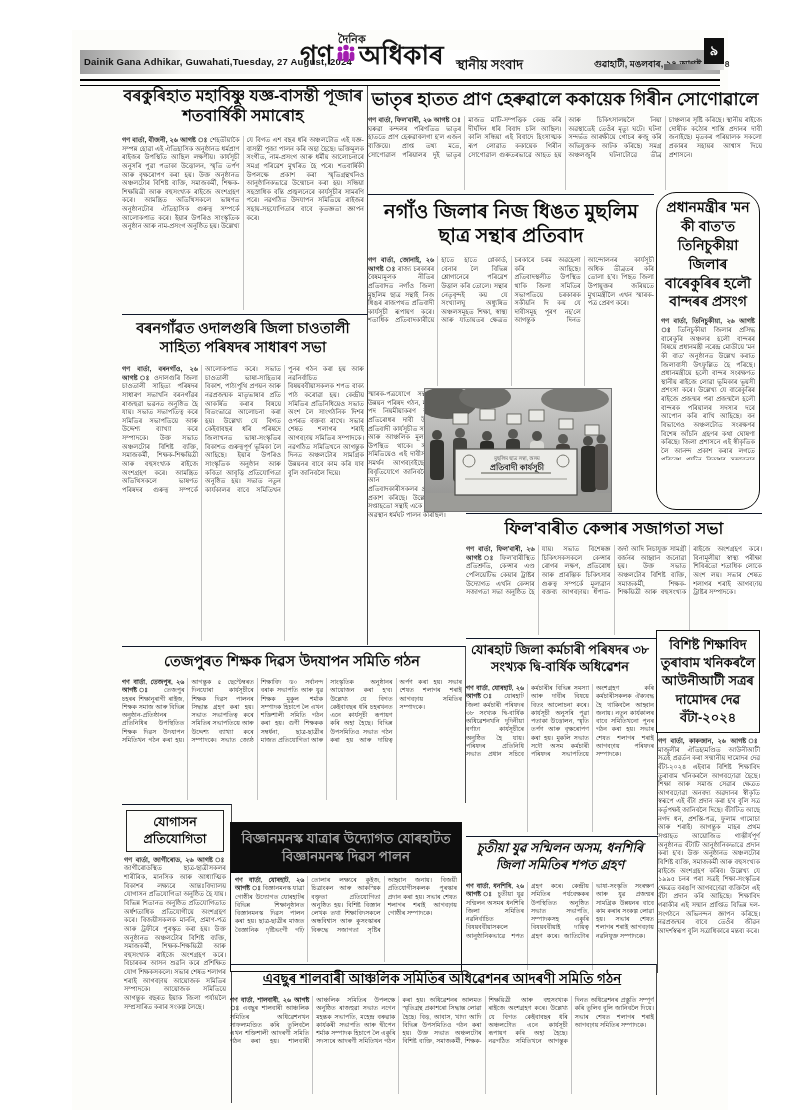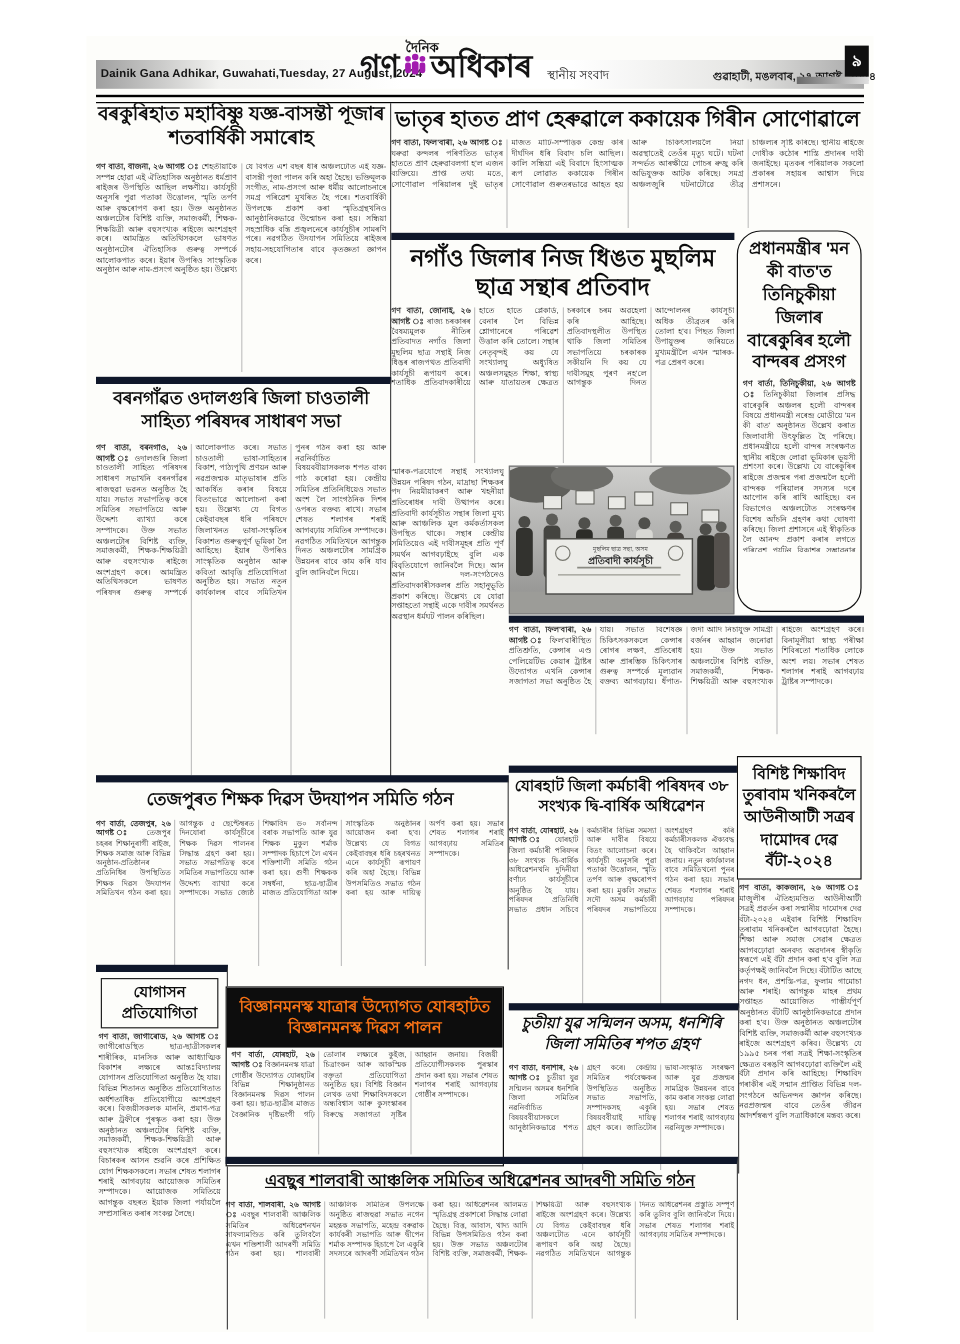--- a/index.html
+++ b/index.html
@@ -6,39 +6,39 @@
   .canvas{position:relative;width:800px;height:1120px;background:#fff;overflow:hidden;
           font-family:"Liberation Sans","DejaVu Sans",sans-serif;color:#141414;}
   .sheet{position:absolute;left:72px;top:30px;width:656px;height:1080px;background:#fdfdfa;}
   
   .mh-strip{position:absolute;left:80px;top:50px;width:640px;height:24px;
     background:linear-gradient(90deg,#9f9f9f 0%,#f2f2f0 16%,#ffffff 40%,#ffffff 62%,#e6e6e4 84%,#a8a8a8 100%);}
   .mh-left{position:absolute;left:84px;top:56px;font-size:9.5px;font-weight:bold;letter-spacing:.2px;}
   .mh-dainik{position:absolute;left:338px;top:31px;font-size:11px;font-weight:bold;text-align:center;}
   .mh-logo{position:absolute;left:300px;top:42px;display:flex;align-items:center;gap:2px;}
   .mh-logo .big{font-size:26px;font-weight:bold;line-height:1;}
-  .mh-tag{position:absolute;left:456px;top:55px;font-size:10px;font-weight:normal;}
+  .mh-tag{position:absolute;left:456px;top:55px;font-size:13px;font-weight:bold;}
   .mh-right{position:absolute;left:594px;top:57px;font-size:9px;font-weight:bold;}
   .pg-box{position:absolute;left:704px;top:38px;width:20px;height:26px;background:#101010;color:#fff;
           font-size:13px;font-weight:bold;display:flex;align-items:center;justify-content:center;}
   .pg-grad{position:absolute;left:664px;top:64px;width:60px;height:6px;
            background:linear-gradient(90deg,#6a6a6a,#e0e0e0);}
   .rule2{position:absolute;left:80px;top:79px;width:640px;height:4px;
          border-top:2px solid #000;border-bottom:1px solid #000;}
   
-  .art{position:absolute;overflow:hidden;}
+  .art{position:absolute;overflow:hidden;margin-left:42px;}
   .hl{font-weight:bold;text-align:center;color:#0c0c0c;overflow:hidden;}
   .bd{font-size:6.5px;line-height:1.33;text-align:justify;color:#1c1c1c;overflow:hidden;height:100%;}
   .dl{font-weight:bold;}
   .c2{column-count:2;column-gap:7px;column-rule:1px solid #c2c2c2;}
   .c3{column-count:3;column-gap:7px;column-rule:1px solid #c2c2c2;}
   .c4{column-count:4;column-gap:7px;column-rule:1px solid #c2c2c2;}
   .c5{column-count:5;column-gap:7px;column-rule:1px solid #c2c2c2;}
   .vline-r{border-right:1px solid #4a4a4a;}
-  .hline-t{border-top:6px solid #0f172a;}
+  .hline-t{border-top:1px solid #0f172a;}
   .boxed{border:1.5px solid #111;background:#fdfdfa;}
   .inner-pad{padding:3px 4px;}
   .blackbar{background:#0d0d0d;color:#fff;display:flex;flex-direction:column;justify-content:center;}
   
   .photo{position:absolute;left:424px;top:388px;width:188px;height:124px;border:1px solid #777;
          box-sizing:border-box;background:#b5b5b5;overflow:hidden;}
   .banner-text{position:absolute;left:36px;top:66px;width:112px;text-align:center;color:#3a3a3a;}
   .banner-text .l1{font-size:5px;line-height:1.2;}
   .banner-text .l2{font-size:8px;font-weight:bold;color:#222;}
 </style>
@@ -166,20 +166,21 @@
 
   <div class="art hline-t vline-r" style="left:80px;top:314px;width:242px;height:330px;padding-right:3px;">
     <div class="hl" style="font-size:14.5px;line-height:1.3;height:42px;padding-top:4px;">বৰনগাঁৱত ওদালগুৰি জিলা চাওতালী সাহিত্য পৰিষদৰ সাধাৰণ সভা</div>
     <div class="bd c3" style="height:276px;margin-top:4px;"> 
       <span class="dl">গণ বাৰ্তা, বৰনগাঁও, ২৬ আগষ্ট ঃ</span>
       <span>ওদালগুৰি জিলা চাওতালী সাহিত্য পৰিষদৰ সাধাৰণ সভাখনি বৰনগাঁৱৰ ৰাজহুৱা ভৱনত অনুষ্ঠিত হৈ যায়। সভাত সভাপতিত্ব কৰে সমিতিৰ সভাপতিয়ে আৰু উদ্দেশ্য ব্যাখ্যা কৰে সম্পাদকে। উক্ত সভাত অঞ্চলটোৰ বিশিষ্ট ব্যক্তি, সমাজকৰ্মী, শিক্ষক-শিক্ষয়িত্ৰী আৰু বহুসংখ্যক ৰাইজে অংশগ্ৰহণ কৰে। আমন্ত্ৰিত অতিথিসকলে ভাষণত পৰিষদৰ গুৰুত্ব সম্পৰ্কে আলোকপাত কৰে। সভাত চাওতালী ভাষা-সাহিত্যৰ বিকাশ, পাঠ্যপুথি প্ৰণয়ন আৰু নৱপ্ৰজন্মক মাতৃভাষাৰ প্ৰতি আকৰ্ষিত কৰাৰ বিষয়ে বিতংভাৱে আলোচনা কৰা হয়। উল্লেখ্য যে বিগত কেইবাবছৰ ধৰি পৰিষদে জিলাখনত ভাষা-সংস্কৃতিৰ বিকাশত গুৰুত্বপূৰ্ণ ভূমিকা লৈ আহিছে। ইয়াৰ উপৰিও সাংস্কৃতিক অনুষ্ঠান আৰু কবিতা আবৃত্তি প্ৰতিযোগিতা অনুষ্ঠিত হয়। সভাত নতুন কাৰ্যকালৰ বাবে সমিতিখন পুনৰ গঠন কৰা হয় আৰু নৱনিৰ্বাচিত বিষয়ববীয়াসকলক শপত বাক্য পাঠ কৰোৱা হয়। কেন্দ্ৰীয় সমিতিৰ প্ৰতিনিধিয়েও সভাত অংশ লৈ সাংগঠনিক দিশৰ ওপৰত বক্তব্য ৰাখে। সভাৰ শেষত শলাগৰ শৰাই আগবঢ়ায় সমিতিৰ সম্পাদকে। নৱগঠিত সমিতিখনে আগন্তুক দিনত অঞ্চলটোৰ সামগ্ৰিক উন্নয়নৰ বাবে কাম কৰি যাব বুলি জানিবলৈ দিয়ে।</span>
     </div>
   </div>
 
   <div class="art hline-t" style="left:424px;top:513px;width:296px;height:124px;">
+    <div class="hl" style="font-size:16.5px;height:26px;padding-top:2px;white-space:nowrap;">ফিল'বাৰীত কেন্সাৰ সজাগতা সভা</div>
     <div class="bd c4" style="height:90px;margin-top:3px;">
       <span class="dl">গণ বাৰ্তা, ফিল'বাৰী, ২৬ আগষ্ট ঃ</span>
       <span>ফিল'বাৰীস্থিত প্ৰতিশ্ৰুতি, কেন্সাৰ এণ্ড পেলিয়েটিভ কেয়াৰ ট্ৰাষ্টৰ উদ্যোগত এখনি কেন্সাৰ সজাগতা সভা অনুষ্ঠিত হৈ যায়। সভাত বিশেষজ্ঞ চিকিৎসকসকলে কেন্সাৰ ৰোগৰ লক্ষণ, প্ৰতিৰোধ আৰু প্ৰাৰম্ভিক চিকিৎসাৰ গুৰুত্ব সম্পৰ্কে মূল্যৱান বক্তব্য আগবঢ়ায়। ধঁপাত-জৰ্দা আদি নিচাযুক্ত সামগ্ৰী বৰ্জনৰ আহ্বান জনোৱা হয়। উক্ত সভাত অঞ্চলটোৰ বিশিষ্ট ব্যক্তি, সমাজকৰ্মী, শিক্ষক-শিক্ষয়িত্ৰী আৰু বহুসংখ্যক ৰাইজে অংশগ্ৰহণ কৰে। বিনামূলীয়া স্বাস্থ্য পৰীক্ষা শিবিৰতো শতাধিক লোকে অংশ লয়। সভাৰ শেষত শলাগৰ শৰাই আগবঢ়ায় ট্ৰাষ্টৰ সম্পাদকে।</span>
     </div>
   </div>
 
   <div class="art hline-t vline-r" style="left:80px;top:646px;width:340px;height:156px;padding-right:3px;">
     <div class="hl" style="font-size:14.5px;height:24px;padding-top:3px;white-space:nowrap;">তেজপুৰত শিক্ষক দিৱস উদযাপন সমিতি গঠন</div>
     <div class="bd c5" style="height:122px;margin-top:4px;font-size:6.2px;">
       <span class="dl">গণ বাৰ্তা, তেজপুৰ, ২৬ আগষ্ট ঃ</span>
@@ -210,21 +211,21 @@
       <div class="hl" style="font-size:12.5px;line-height:1.35;padding:3px 2px;">যোগাসন প্ৰতিযোগিতা</div>
     </div>
     <div class="bd" style="height:244px;margin-top:4px;padding:0 2px;">
       <span class="dl">গণ বাৰ্তা, জাগীৰোড, ২৬ আগষ্ট ঃ</span>
       <span>জাগীৰোডস্থিত ছাত্ৰ-ছাত্ৰীসকলৰ শাৰীৰিক, মানসিক আৰু আধ্যাত্মিক বিকাশৰ লক্ষ্যৰে আন্তঃবিদ্যালয় যোগাসন প্ৰতিযোগিতা অনুষ্ঠিত হৈ যায়। বিভিন্ন শিতানত অনুষ্ঠিত প্ৰতিযোগিতাত অৰ্ধশতাধিক প্ৰতিযোগীয়ে অংশগ্ৰহণ কৰে। বিজয়ীসকলক মাননি, প্ৰমাণ-পত্ৰ আৰু ট্ৰফীৰে পুৰস্কৃত কৰা হয়। উক্ত অনুষ্ঠানত অঞ্চলটোৰ বিশিষ্ট ব্যক্তি, সমাজকৰ্মী, শিক্ষক-শিক্ষয়িত্ৰী আৰু বহুসংখ্যক ৰাইজে অংশগ্ৰহণ কৰে। বিচাৰকৰ আসন শুৱনি কৰে প্ৰশিক্ষিত যোগ শিক্ষকসকলে। সভাৰ শেষত শলাগৰ শৰাই আগবঢ়ায় আয়োজক সমিতিৰ সম্পাদকে। আয়োজক সমিতিয়ে আগন্তুক বছৰত ইয়াক জিলা পৰ্যায়লৈ সম্প্ৰসাৰিত কৰাৰ সংকল্প লৈছে।</span>
     </div>
   </div>
 
   <div class="art boxed" style="left:188px;top:822px;width:232px;height:150px;box-sizing:border-box;">
     <div class="blackbar" style="height:50px;">
-      <div class="hl" style="font-size:13.5px;line-height:1.35;color:#f97316;">বিজ্ঞানমনস্ক যাত্ৰাৰ উদ্যোগত যোৰহাটত বিজ্ঞানমনস্ক দিৱস পালন</div>
+      <div class="hl" style="font-size:13.5px;line-height:1.35;color:#a3a3a3;">বিজ্ঞানমনস্ক যাত্ৰাৰ উদ্যোগত যোৰহাটত বিজ্ঞানমনস্ক দিৱস পালন</div>
     </div>
     <div class="bd c3 inner-pad" style="height:86px;font-size:6.2px;">
       <span class="dl">গণ বাৰ্তা, যোৰহাট, ২৬ আগষ্ট ঃ</span>
       <span>বিজ্ঞানমনস্ক যাত্ৰা গোষ্ঠীৰ উদ্যোগত যোৰহাটৰ বিভিন্ন শিক্ষানুষ্ঠানত বিজ্ঞানমনস্ক দিৱস পালন কৰা হয়। ছাত্ৰ-ছাত্ৰীৰ মাজত বৈজ্ঞানিক দৃষ্টিভংগী গঢ়ি তোলাৰ লক্ষ্যৰে কুইজ, চিত্ৰাংকন আৰু আকস্মিক বক্তৃতা প্ৰতিযোগিতা অনুষ্ঠিত হয়। বিশিষ্ট বিজ্ঞান লেখক তথা শিক্ষাবিদসকলে অন্ধবিশ্বাস আৰু কুসংস্কাৰৰ বিৰুদ্ধে সজাগতা সৃষ্টিৰ আহ্বান জনায়। বিজয়ী প্ৰতিযোগীসকলক পুৰস্কাৰ প্ৰদান কৰা হয়। সভাৰ শেষত শলাগৰ শৰাই আগবঢ়ায় গোষ্ঠীৰ সম্পাদকে।</span>
     </div>
   </div>
 
   <div class="art hline-t vline-r" style="left:424px;top:836px;width:188px;height:136px;padding-right:3px;">
     <div class="hl" style="font-size:12.8px;line-height:1.3;height:38px;padding-top:3px;font-style:italic;">চুতীয়া যুৱ সন্মিলন অসম, ধনশিৰি জিলা সমিতিৰ শপত গ্ৰহণ</div>
     <div class="bd c3" style="height:88px;margin-top:4px;font-size:6.2px;">

